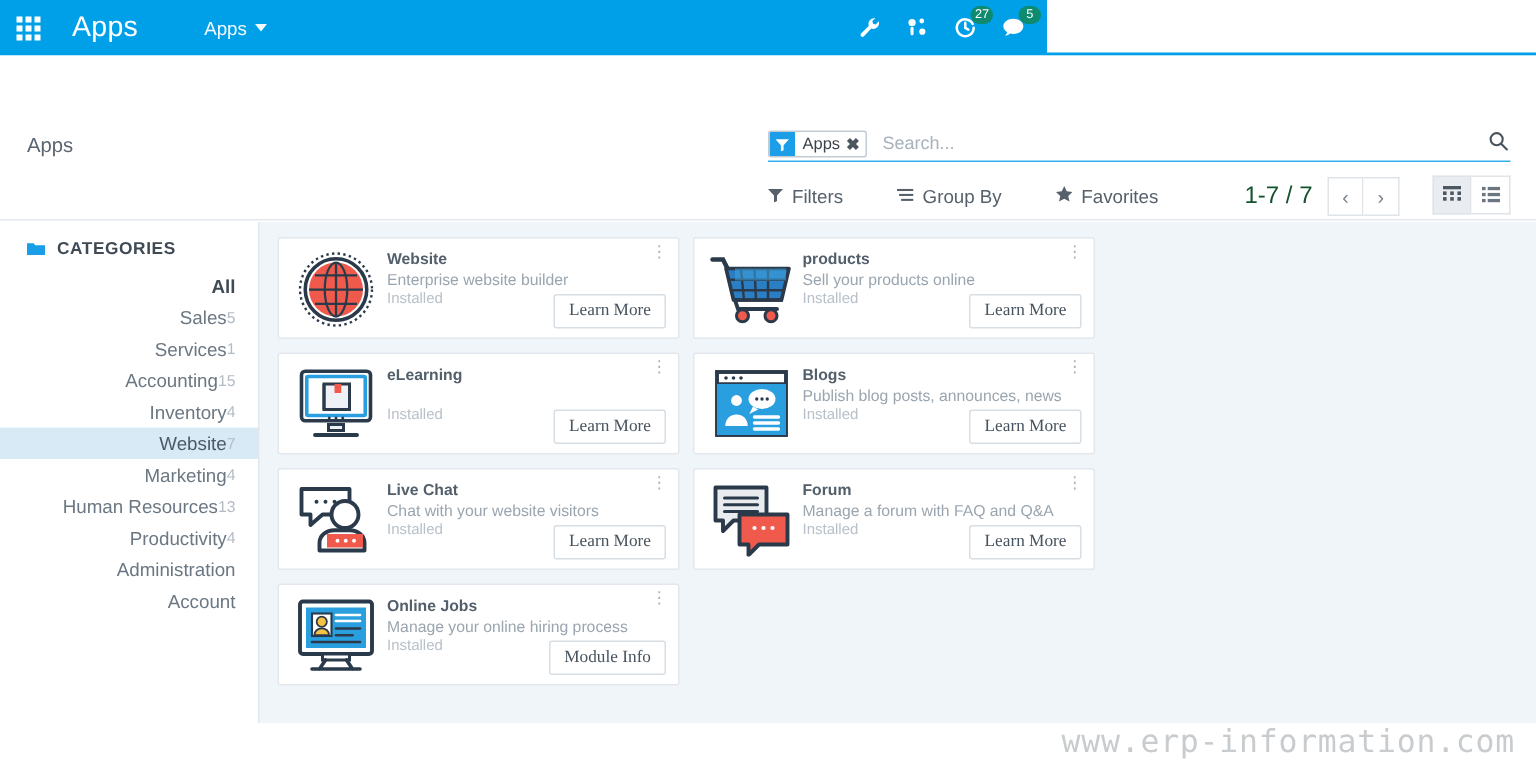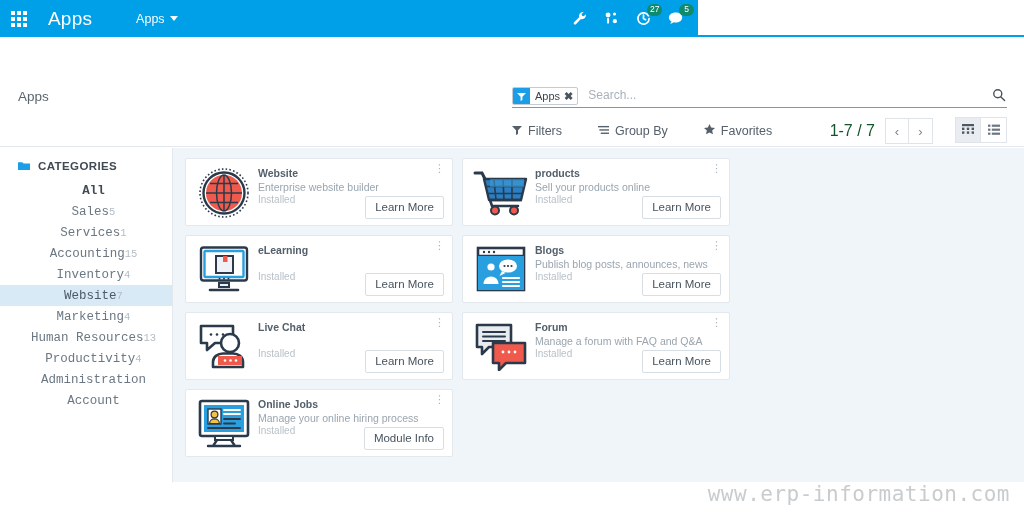--- a/index.html
+++ b/index.html
@@ -107,22 +107,22 @@
 
   
   .body-wrap { position: absolute; left: 0; top: 148px; width: 1024px; height: 334px; display: flex; }
   .sidebar { width: 172px; background: #ffffff; padding-top: 12px; flex: none; }
   .cat-head {
     display: flex; align-items: center; gap: 8px; padding: 0 0 8px 18px;
     font-size: 11.5px; font-weight: bold; color: #3f4a55; letter-spacing: .4px;
   }
   .folder-ico { color: #1a9ee8; display: flex; }
   .cat-item {
-    display: flex; align-items: center; justify-content: center;
-    height: 21px; padding: 0 15px 0 30px; font-size: 12.5px; color: #6b7782; cursor: pointer; font-family: Liberation Mono, monospace;
+    display: flex; align-items: center; justify-content: flex-end;
+    height: 21px; padding: 0 15px 0 30px; font-size: 12.5px; color: #6b7782; cursor: pointer;
   }
   .cat-item.all { color: #3f4a55; font-weight: bold; }
   .cat-item.active { background: #d8eaf6; color: #4b5a66; }
   .cat-count { font-size: 10.5px; color: #b3bcc5; }
 
   .content {
     flex: 1; background: #f0f5fa; border-left: 1px solid #e3e8ee;
     padding: 10px 12px; display: flex; flex-wrap: wrap; align-content: flex-start;
     gap: 0;
   }
@@ -134,21 +134,21 @@
     display: flex; padding: 6px 8px 6px 8px;
   }
   .card-ico { width: 60px; height: 56px; flex: none; display: flex; align-items: center; justify-content: center; }
   .card-body { flex: 1; position: relative; padding-left: 4px; }
   .card-title { font-size: 10.5px; color: #53606b; font-weight: bold; margin-top: 2px; }
   .card-desc { font-size: 10.5px; color: #9aa5af; margin-top: 2px; line-height: 12px; }
   .card-state { position: absolute; left: 4px; bottom: 14px; font-size: 10px; color: #b8c1c9; }
   .card-btn {
     position: absolute; right: 0; bottom: 0; border: 1px solid #d7dee4; background: #fff;
     font-size: 11.5px; color: #47535e; padding: 4px 9px; border-radius: 2px;
-    font-family: Liberation Sans, sans-serif; cursor: pointer; line-height: 13px;
+    font-family: Liberation Serif, serif; cursor: pointer; line-height: 13px;
   }
   .kebab {
     position: absolute; right: 2px; top: 1px; color: #aab3bb; font-size: 11px;
     letter-spacing: 0; line-height: 4px; cursor: pointer; width: 8px; text-align: center;
   }
   .kebab span { display: block; }
 
   
   .watermark {
     position: absolute; right: 14px; bottom: 6px; font-family: "DejaVu Sans Mono", monospace;
@@ -501,20 +501,21 @@
                 <circle cx="33.5" cy="37.5" r="1.3"></circle>
                 <circle cx="39" cy="37.5" r="1.3"></circle>
               </g>
     </svg>
           </div>
           <div class="card-body">
             <div class="kebab">
               <span>⋮</span>
             </div>
             <div class="card-title">Live Chat</div>
+            <div class="card-desc">Chat with your website visitors</div>
             <div class="card-state">Installed</div>
             <button class="card-btn">Learn More</button>
           </div>
         </div>
         <div class="card">
           <div class="card-ico">
             <svg width="54" height="48" viewBox="0 0 54 48">
       <path d="M3 2h34v22H15l-7 7v-7H3z" fill="#e8ecef" stroke="#2b3a4a" stroke-width="2.6" stroke-linejoin="round"></path>
       <g stroke="#2b3a4a" stroke-width="2" stroke-linecap="round">
         <line x1="9" y1="9" x2="31" y2="9"></line>

